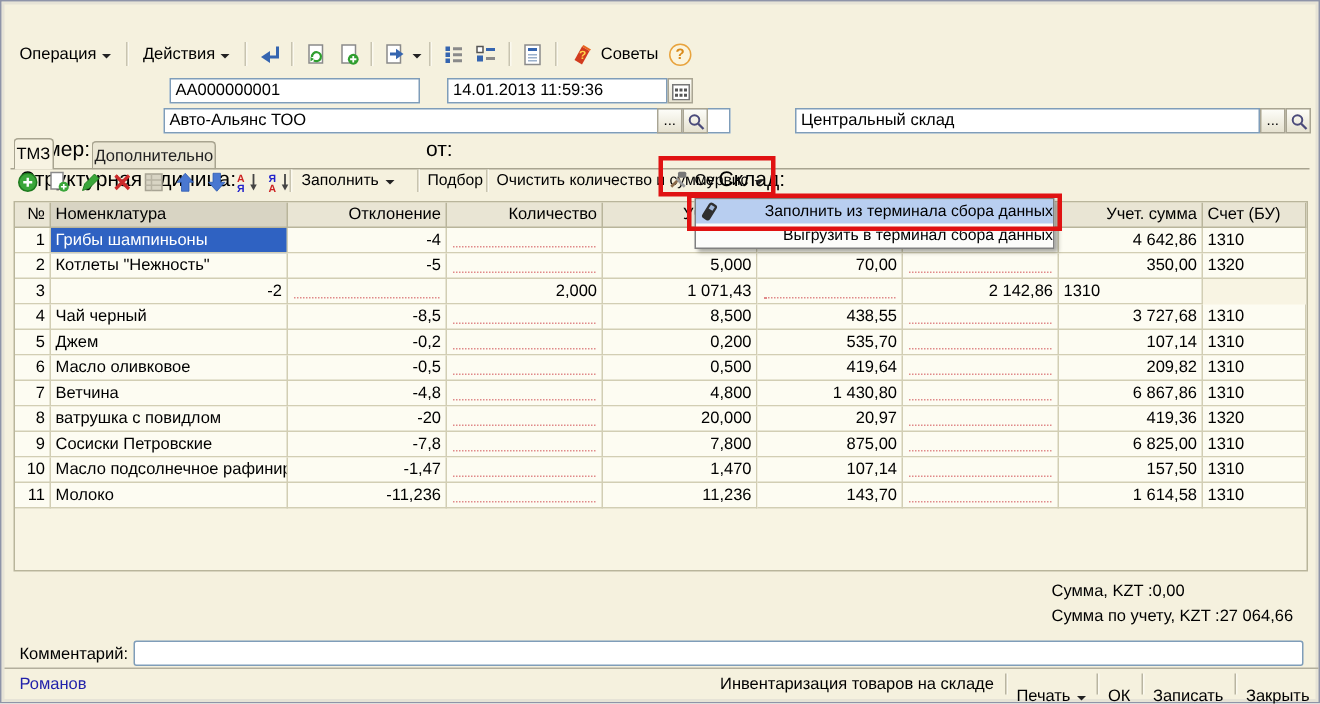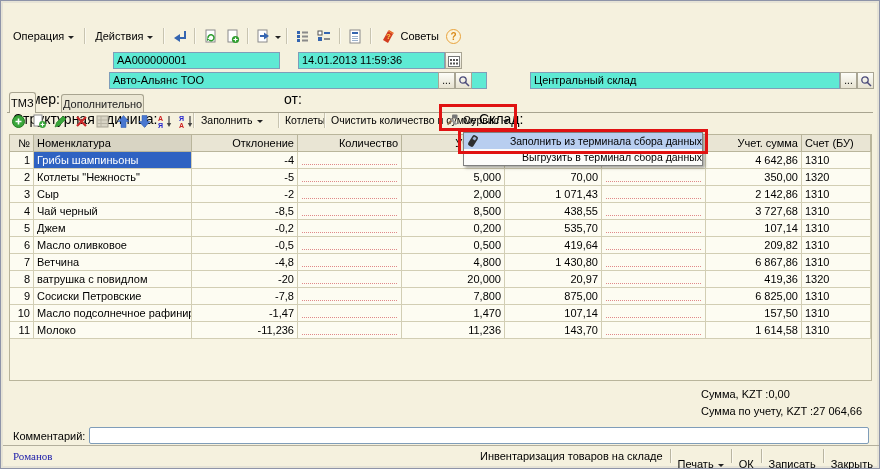--- a/index.html
+++ b/index.html
@@ -24,21 +24,21 @@
              display:flex; align-items:center; padding-left:4px; gap:2px; }
   .menubtn { display:flex; align-items:center; gap:4px; height:20px; padding:0 5px; }
   .caret { width:0; height:0; border:3.5px solid transparent; border-top-color:#222; margin-top:6px; }
   .vsep { width:1px; height:16px; background:#C8C4B0; margin:0 3px; box-shadow:1px 0 0 #FBF9EF; }
   .ibtn { width:20px; height:20px; display:flex; align-items:center; justify-content:center; }
   .help-circ { width:15px; height:15px; border-radius:50%; border:1px solid #E8A33D; background:#FBF4DC;
                color:#D98A1A; font-weight:bold; font-size:10px; display:flex; align-items:center; justify-content:center; }
 
   
   .flabel { position:absolute; font-size:14px; white-space:nowrap;margin-top:36px; }
-  .inputbox { position:absolute; height:17px; line-height:15px; background:#5eead4; border:1px solid #7F9DB9;
+  .inputbox { position:absolute; height:17px; line-height:15px; background:#ffffff; border:1px solid #7F9DB9;
               font-size:11px; padding:0 3px; white-space:nowrap; overflow:hidden; }
   .sqbtn { position:absolute; width:17px; height:17px; background:linear-gradient(#FDFDF8,#E6E2D0);
            border:1px solid #A9A593; display:flex; align-items:center; justify-content:center;
            font-size:10px; line-height:10px; }
 
   
   .tab { position:absolute; display:flex; align-items:center; justify-content:center;
          border:1px solid #A8A490; border-bottom:none; border-radius:3px 3px 0 0; padding:0 1px; }
   .tab.active { left:8px; top:91px; height:21px; background:#F7F3E2; z-index:3; }
   .tab.inactive { left:60px; top:93px; height:19px; background:#EBE7D4; color:#222; }
@@ -84,21 +84,21 @@
   
   .totals { position:absolute; left:700px; top:385px; width:168px; }
   .trowline { display:flex; height:17px; line-height:16px; }
 
   
   .comment-label { position:absolute; left:12px; top:429px; }
   .comment-input { position:absolute; left:88px; top:426px; width:780px; height:17px;
                    background:#fff; border:1px solid #7F9DB9; border-radius:2px; }
   .bottombar { position:absolute; left:2px; top:444px; width:876px; height:21px;
                border-top:1px solid #B3AF9D; display:flex; align-items:center; }
-  .user { margin-left:10px; color:#2222AA;font-family:Liberation Serif, serif; }
+  .user { margin-left:10px; color:#2222AA; }
   .bb-right { margin-left:auto; margin-right:6px; display:flex; align-items:center; gap:7px; }
   .bb-btn { white-space:nowrap; display:flex; align-items:center; gap:4px;margin-top:16px; }
   .bb-ok { font-weight:normal; }
   .bsep { width:1px; height:14px; background:#B9B5A1; box-shadow:1px 0 0 #FBF9EF; }
 
   svg { display:block; }
 </style>
 </head>
 <body>
 
@@ -282,21 +282,21 @@
         <path d="M8.8 9l2.2 4 2.2-4z" fill="#444"></path>
       </svg>
     </span>
   </div>
   <span class="tsep" style="left:192px"></span>
   <span class="ttext" style="left:200px">
     <span>Заполнить</span>
     <span class="caret"></span>
   </span>
   <span class="tsep" style="left:277px"></span>
-  <span class="ttext" style="left:284px">Котлеты</span>
+  <span class="ttext" style="left:284px">Подбор</span>
   <span class="tsep" style="left:323px"></span>
   <span class="ttext" style="left:330px">Очистить количество и сумму</span>
   <span class="ttext" style="left:444px">
     <svg width="14" height="14" viewBox="0 0 14 14">
       <path d="M2.5 11.5L8 6" stroke="#8A6A4A" stroke-width="1.8"></path>
       <rect x="7" y="1.5" width="5.5" height="4" rx="1" fill="#777"></rect>
       <path d="M11.5 11.5L6 6" stroke="#9A9A9A" stroke-width="1.8"></path>
     </svg>
     <span>Сервис</span>
     <span class="caret"></span>
@@ -340,21 +340,20 @@
           <div class="cell c4">5,000</div>
           <div class="cell c5">70,00</div>
           <div class="cell c6">
             <span class="req"></span>
           </div>
           <div class="cell c7">350,00</div>
           <div class="cell c8">1320</div>
         </div>
         <div class="grid">
           <div class="cell c0">3</div>
-          <div class="cell c1">Сыр</div>
           <div class="cell c2">-2</div>
           <div class="cell c3">
             <span class="req"></span>
           </div>
           <div class="cell c4">2,000</div>
           <div class="cell c5">1 071,43</div>
           <div class="cell c6">
             <span class="req"></span>
           </div>
           <div class="cell c7">2 142,86</div>

